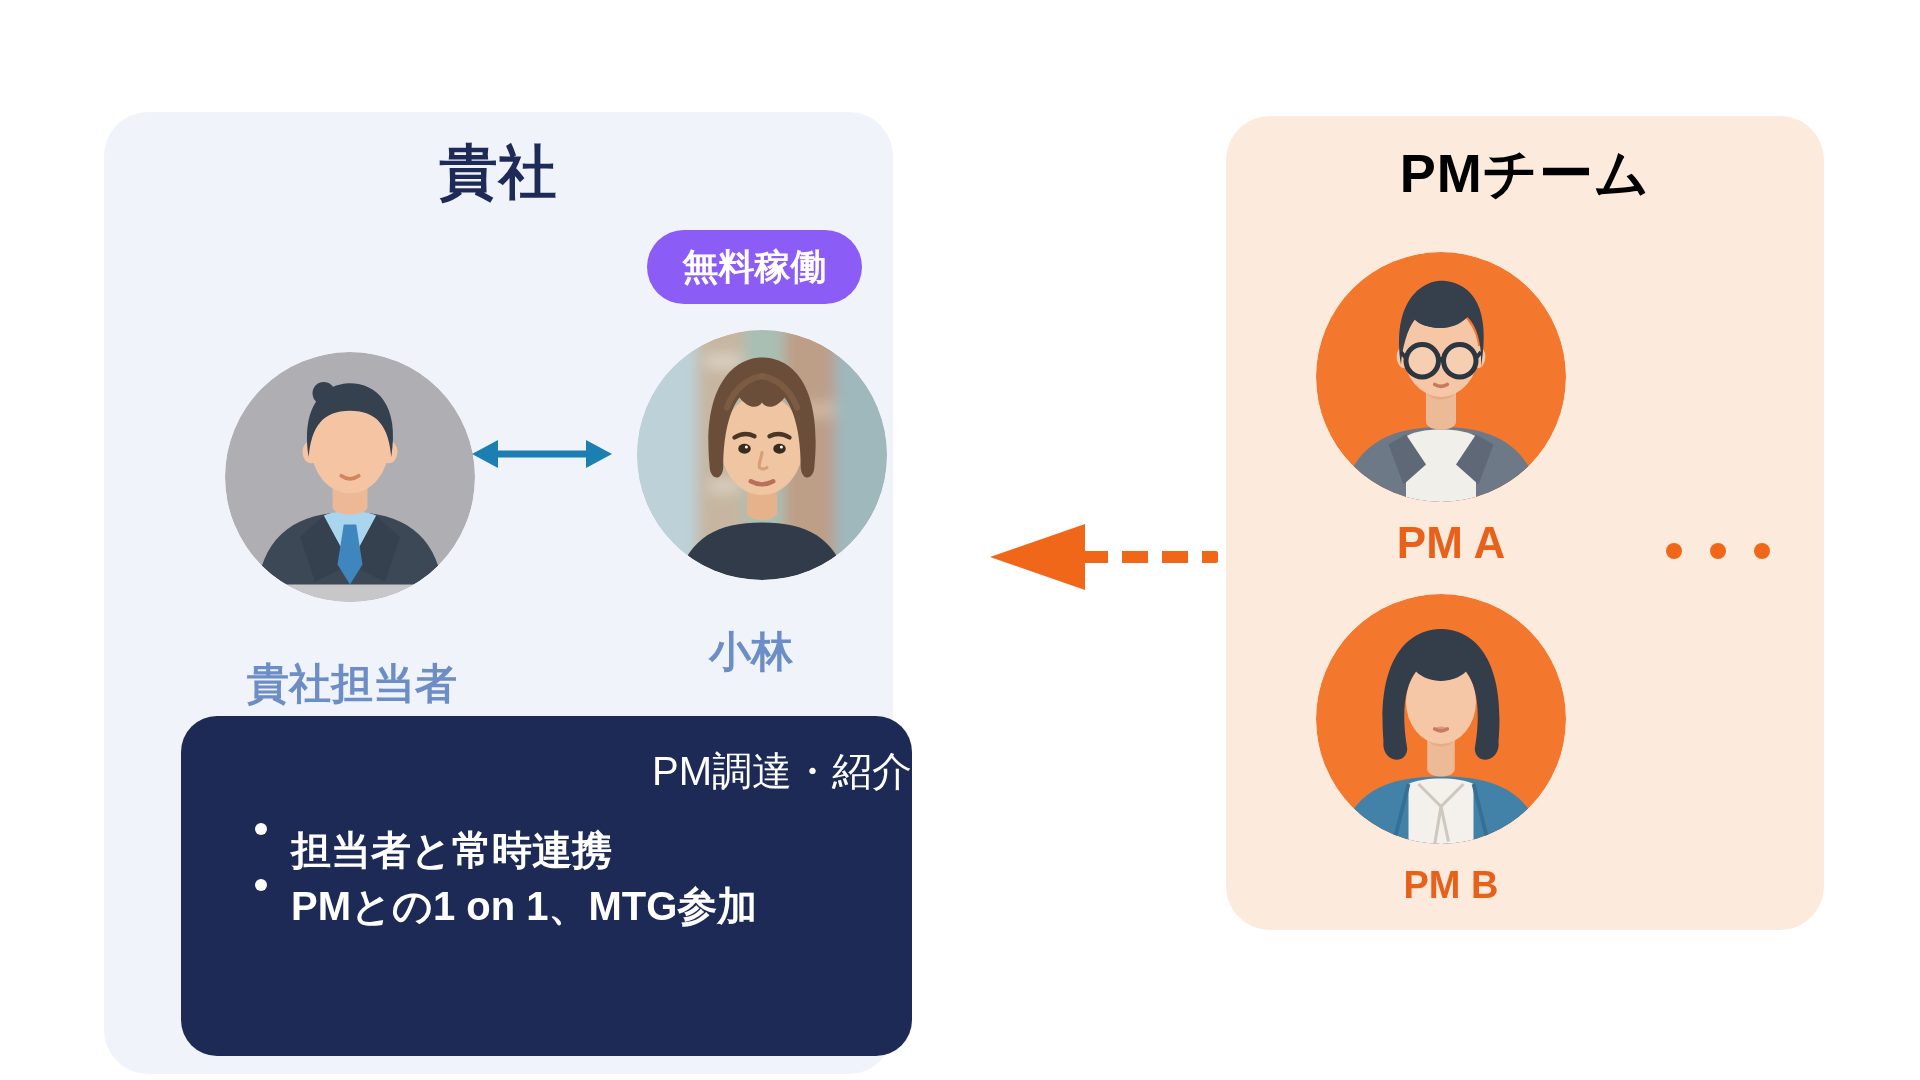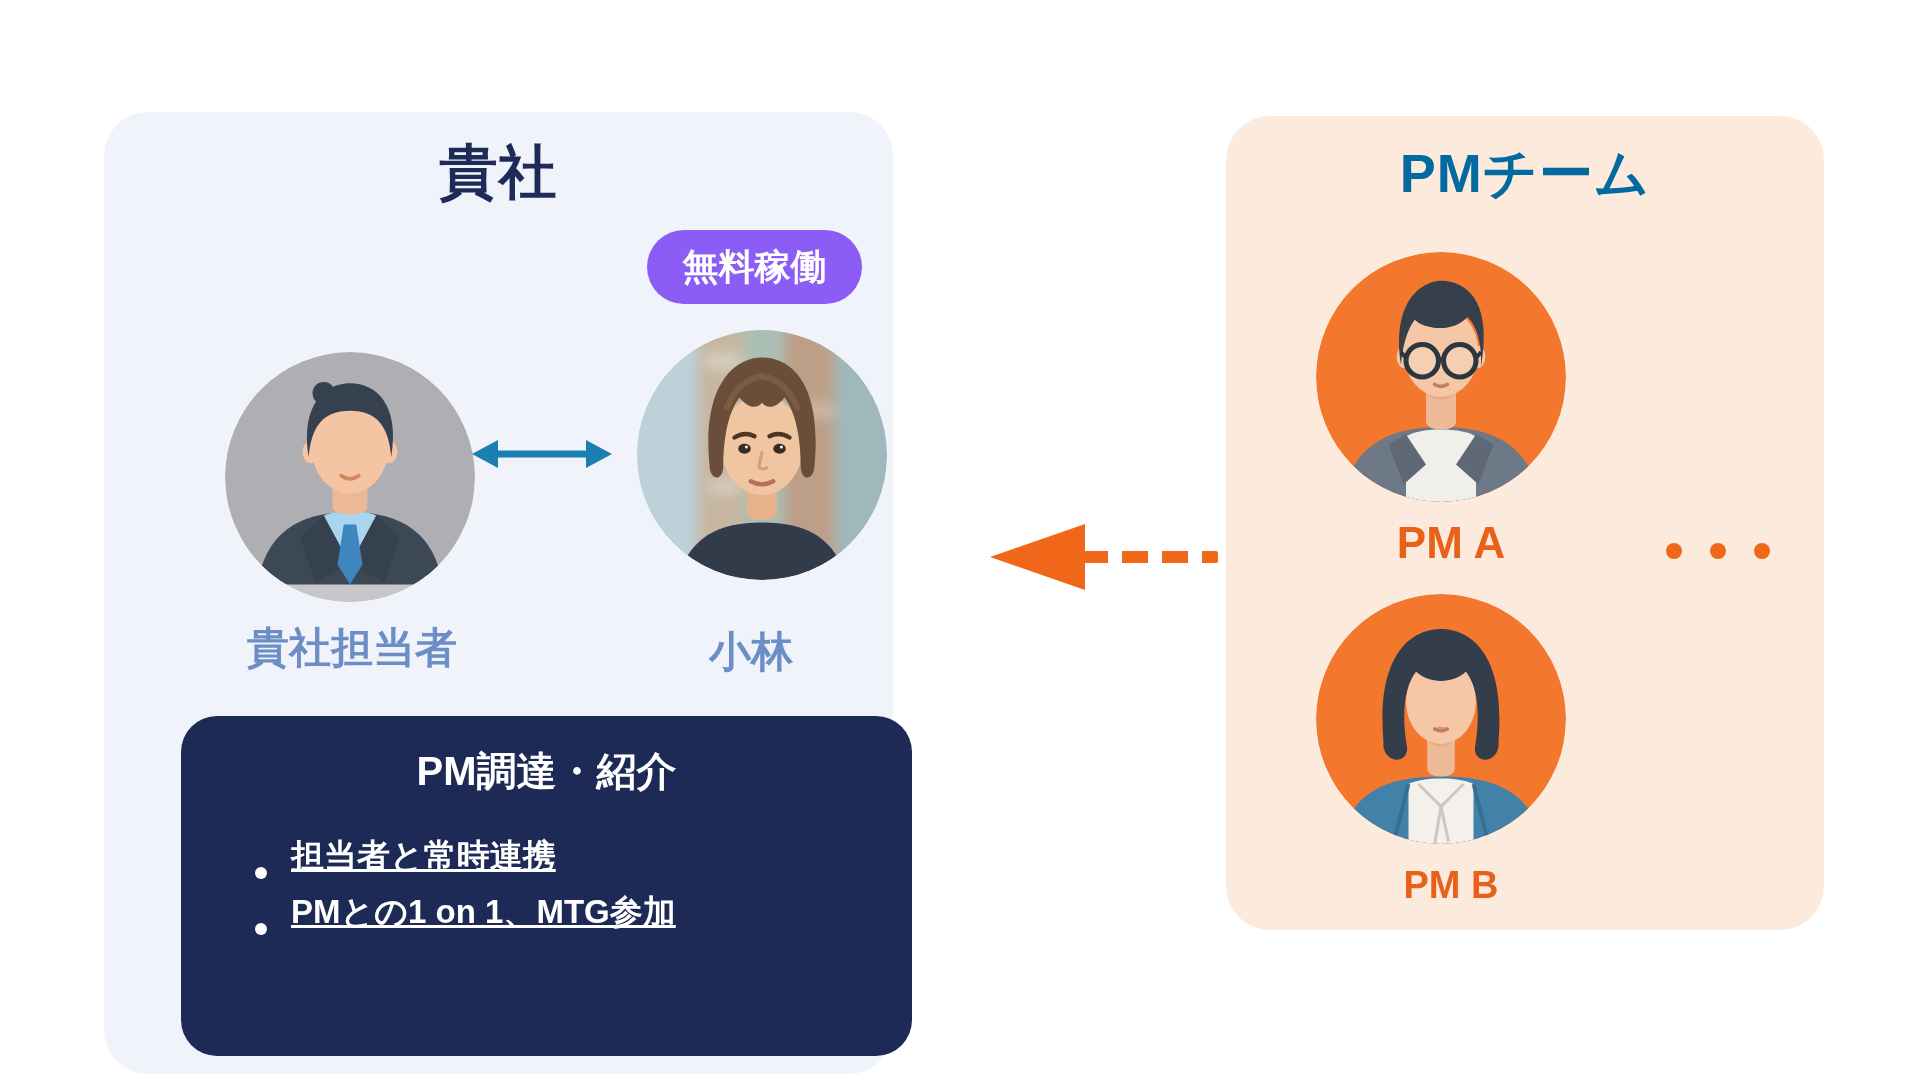--- a/index.html
+++ b/index.html
@@ -6,50 +6,50 @@
   #canvas{
     position:relative;width:1920px;height:1080px;background:#ffffff;
     font-family:"Liberation Sans","DejaVu Sans",sans-serif;overflow:hidden;
   }
   
   .panel{position:absolute;border-radius:44px;}
   #company-panel{left:104px;top:112px;width:789px;height:962px;background:#F0F4FA;}
   #pmteam-panel{left:1226px;top:116px;width:598px;height:814px;background:#FCEBDC;}
   .panel-title{position:absolute;left:0;width:100%;text-align:center;font-weight:800;letter-spacing:1px;}
   #company-title{top:22px;font-size:58px;color:#1E2A57;}
-  #pmteam-title{top:22px;font-size:54px;color:#0369a1;}
+  #pmteam-title{top:22px;font-size:54px;color:#000000;}
   
   #free-badge{
     position:absolute;left:543px;top:118px;width:215px;height:74px;border-radius:37px;
     background:#8b5cf6;color:#ffffff;font-size:36px;font-weight:800;
     display:flex;align-items:center;justify-content:center;
   }
   
   .avatar{position:absolute;border-radius:50%;overflow:hidden;}
   .avatar svg{display:block;width:100%;height:100%;}
   #rep-avatar{left:121px;top:240px;width:250px;height:250px;}
   #kobayashi-avatar{left:533px;top:218px;width:250px;height:250px;}
   #pma-avatar{left:90px;top:136px;width:250px;height:250px;}
   #pmb-avatar{left:90px;top:478px;width:250px;height:250px;}
   
   .person-label{position:absolute;width:300px;text-align:center;font-weight:800;}
-  #rep-label{left:98px;top:508px;font-size:42px;color:#6C8DC6;}
+  #rep-label{left:98px;top:544px;font-size:42px;color:#6C8DC6;}
   #kobayashi-label{left:497px;top:512px;font-size:42px;color:#6C8DC6;}
   #pma-label{left:75px;top:402px;font-size:44px;color:#E8611B;}
   #pmb-label{left:75px;top:748px;font-size:38px;color:#E8611B;}
   
   #two-way-arrow{position:absolute;left:366px;top:320px;width:144px;height:44px;}
   
   #info-box{
     position:absolute;left:77px;top:604px;width:731px;height:340px;
     background:#1D2A55;border-radius:36px;color:#ffffff;
   }
-  #info-box-title{margin-top:28px;text-align:center;font-size:40px;font-weight:700;}
+  #info-box-title{margin-top:28px;text-align:right;font-size:40px;font-weight:400;}
   #info-list{list-style:none;margin:24px 0 0 0;padding:0 30px 0 74px;}
-  #info-list li{display:flex;align-items:flex-end;height:56px;font-size:33px;font-weight:700;white-space:nowrap;text-decoration:underline;}
+  #info-list li{display:flex;align-items:flex-start;height:56px;font-size:40px;font-weight:700;white-space:nowrap;}
   .bdot{width:12px;height:12px;border-radius:50%;background:#ffffff;margin-right:24px;flex:0 0 auto;}
   
   #dashed-arrow{position:absolute;left:990px;top:524px;width:230px;height:66px;}
   #dashed-arrow .head{
     position:absolute;left:0;top:0;width:0;height:0;
     border-top:33px solid transparent;border-bottom:33px solid transparent;
     border-right:95px solid #F1671A;
   }
   #dashed-arrow .dashes{
     position:absolute;left:92px;top:27px;width:136px;height:12px;border-radius:2px;

